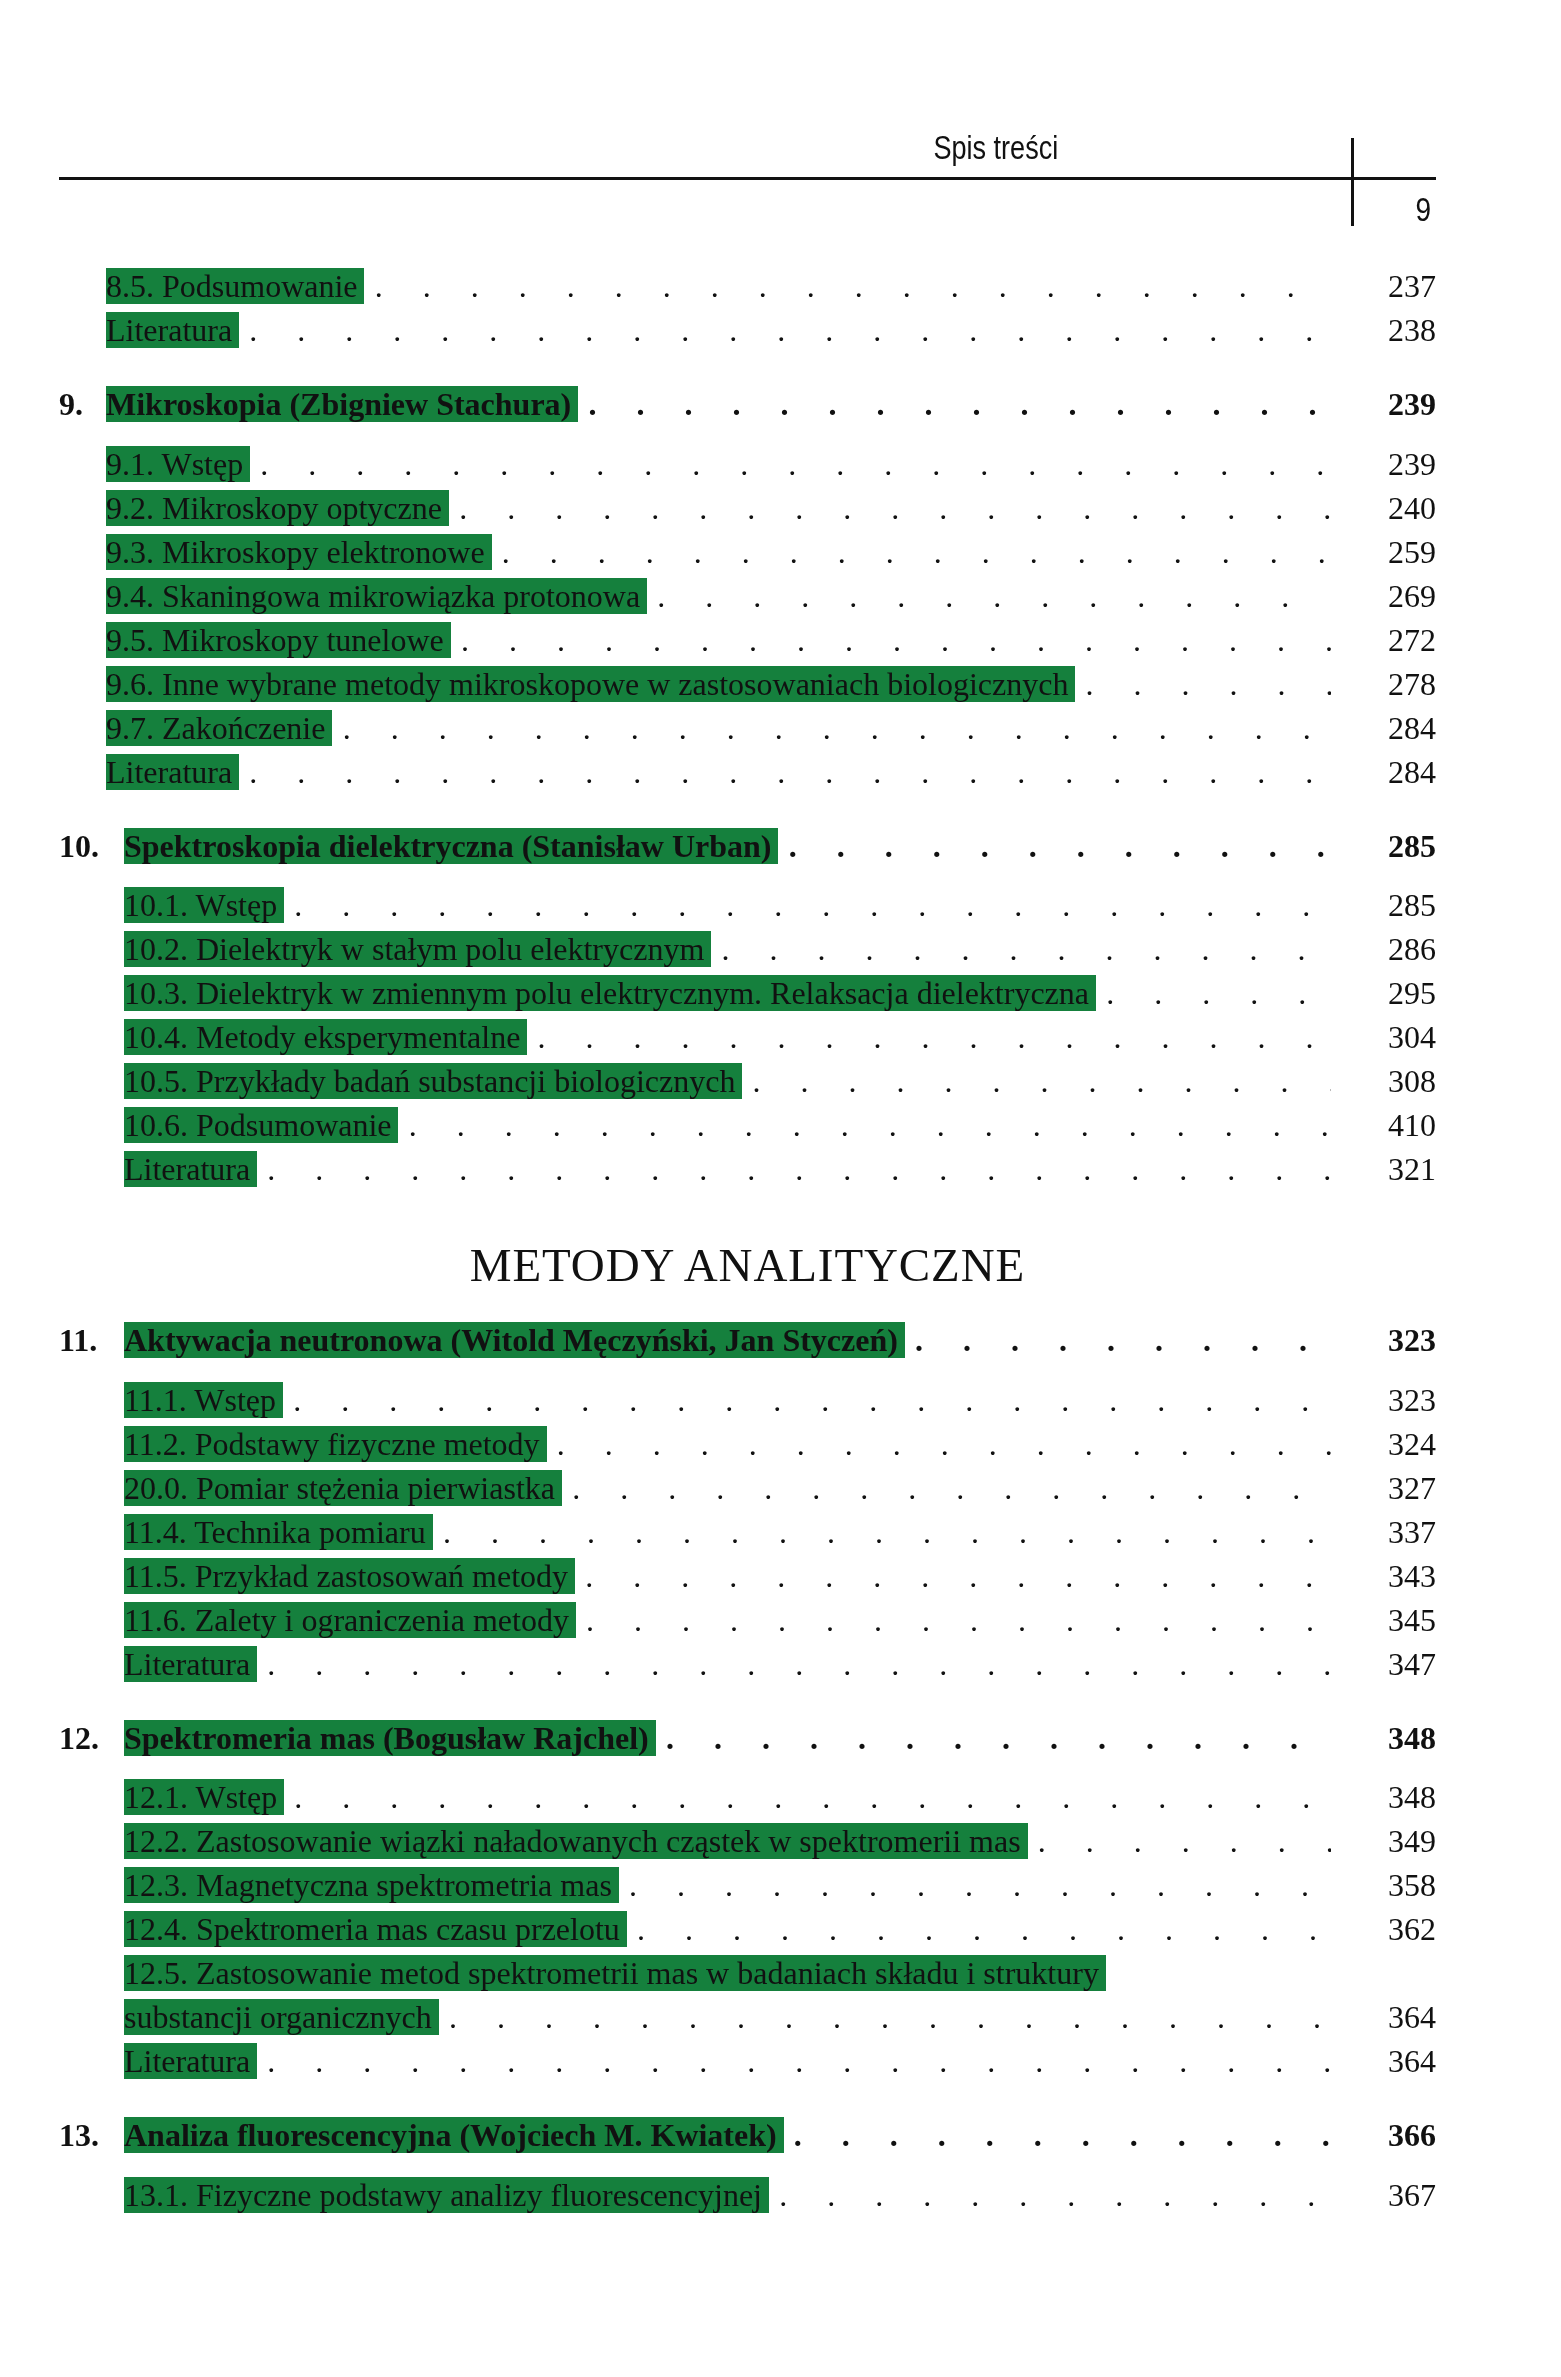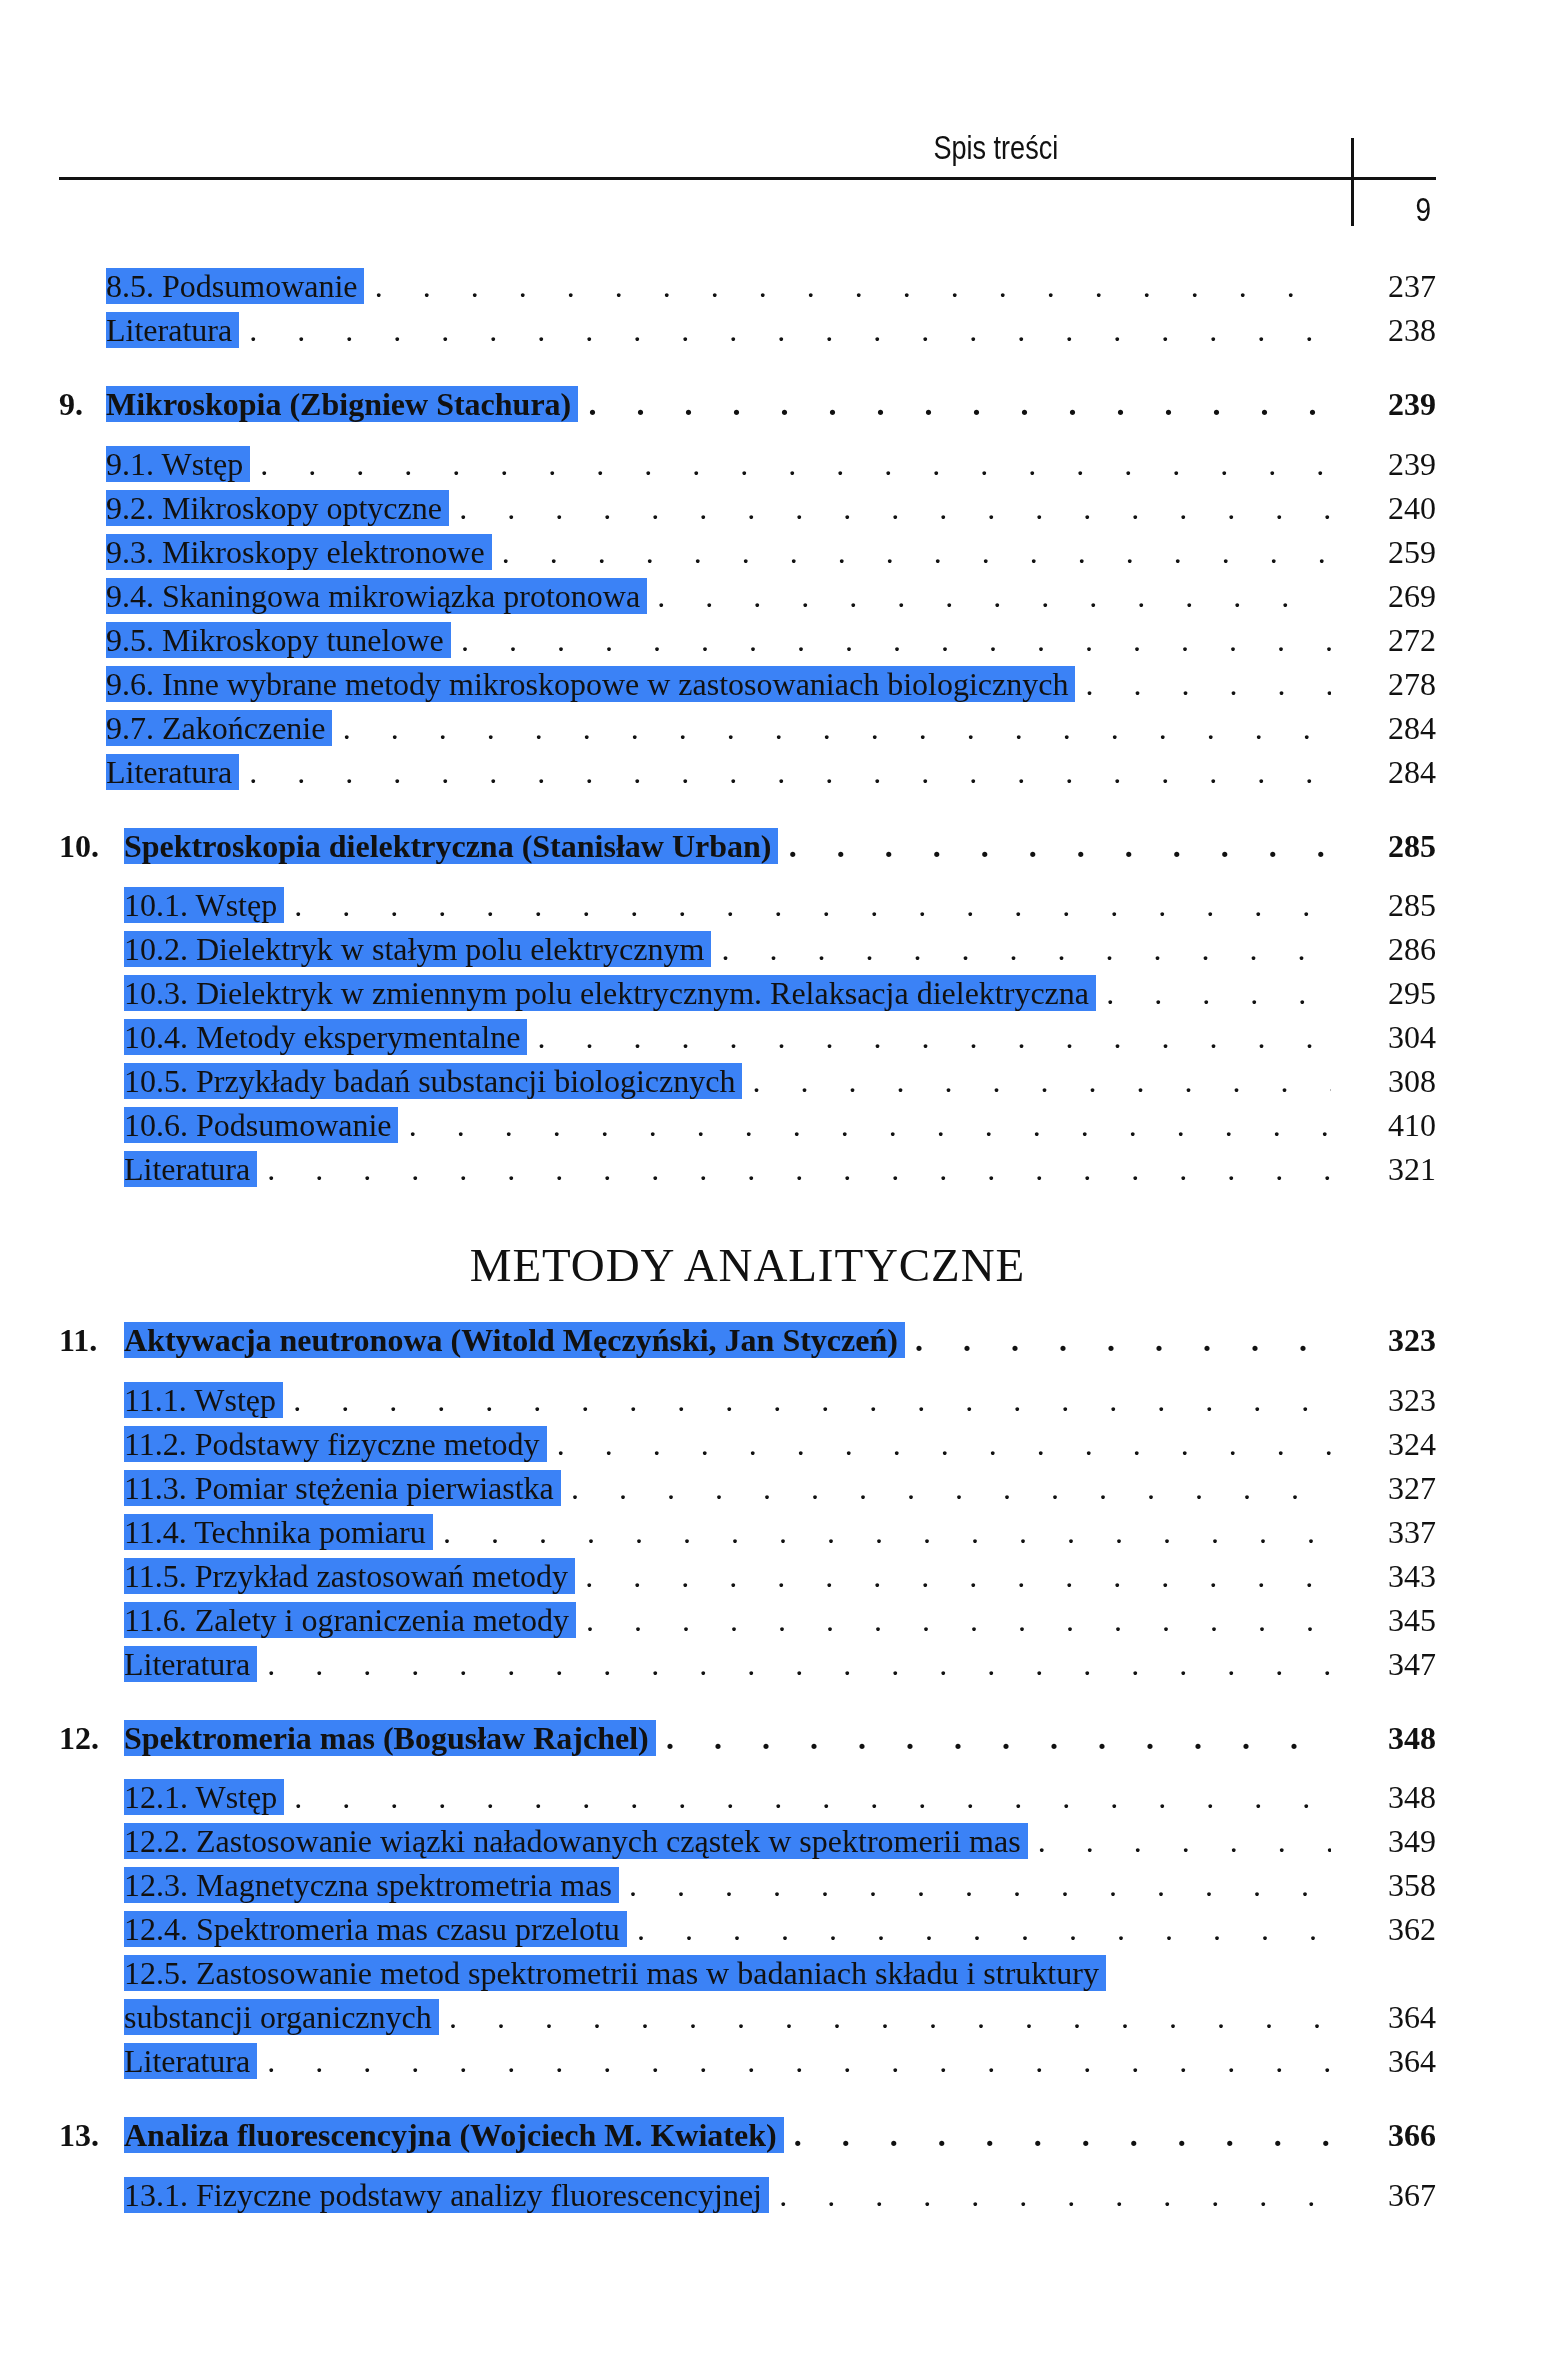--- a/index.html
+++ b/index.html
@@ -12,21 +12,21 @@
   .rh-vline { position: absolute; left: 1351px; top: 138px; width: 2.6px; height: 88px; background: #111; }
   .rh-pageno { position: absolute; left: 1414px; top: 191px; font-family: "Liberation Sans", sans-serif;
                font-size: 33px; transform: scaleX(0.85); color:#111; }
   .toc { position: absolute; left: 59px; top: 264px; width: 1377px; }
   .row { position: relative; height: 44px; line-height: 44px; font-size: 32px; white-space: nowrap; display: flex; }
   .row .num { display: inline-block; }
   .row .text { overflow: hidden; flex: 1; position: relative; }
   .row .text::after {
     content: " . . . . . . . . . . . . . . . . . . . . . . . . . . . . . . . . . . . . . . . . . . . . . . . . . . . . . . . . . . . . . . . . . . .";
     letter-spacing: 16px; position: absolute; padding-left: 10.3px; }
-  .row .text span.t { background: #3b82f6; position: relative; z-index: 1; padding-right: 6.9px; text-align: right; }
+  .row .text span.t { background: #15803d; position: relative; z-index: 1; padding-right: 6.9px; text-align: right; }
   .row .page { width: 53px; text-align: right; margin-left: 52px; }
   .row.nodots .text::after { content: ""; }
   .sub { padding-left: 47px; }
   .sub2 { padding-left: 65px; }
   .chapter { margin-top: 30px; font-weight: bold; }
   .chapter .num { width: 47px; }
   .chapter.two .num { width: 65px; }
   .after-ch { margin-top: 15.5px; }
   .part-heading { margin-top: 52px; height: 44px; line-height: 44px; text-align: center; font-size: 47px; letter-spacing: 0.9px; }
   .after-part { margin-top: 31px; }
@@ -133,21 +133,21 @@
     </div>
   <div class="row sub2 after-ch">
       <span class="text"><span class="t">11.1. Wstęp</span></span>
       <span class="page">323</span>
     </div>
   <div class="row sub2">
       <span class="text"><span class="t">11.2. Podstawy fizyczne metody</span></span>
       <span class="page">324</span>
     </div>
   <div class="row sub2">
-      <span class="text"><span class="t">11.3. Pomiar stężenia pierwiastka</span></span>
+      <span class="text"><span class="t">20.0. Pomiar stężenia pierwiastka</span></span>
       <span class="page">327</span>
     </div>
   <div class="row sub2">
       <span class="text"><span class="t">11.4. Technika pomiaru</span></span>
       <span class="page">337</span>
     </div>
   <div class="row sub2">
       <span class="text"><span class="t">11.5. Przykład zastosowań metody</span></span>
       <span class="page">343</span>
     </div>

